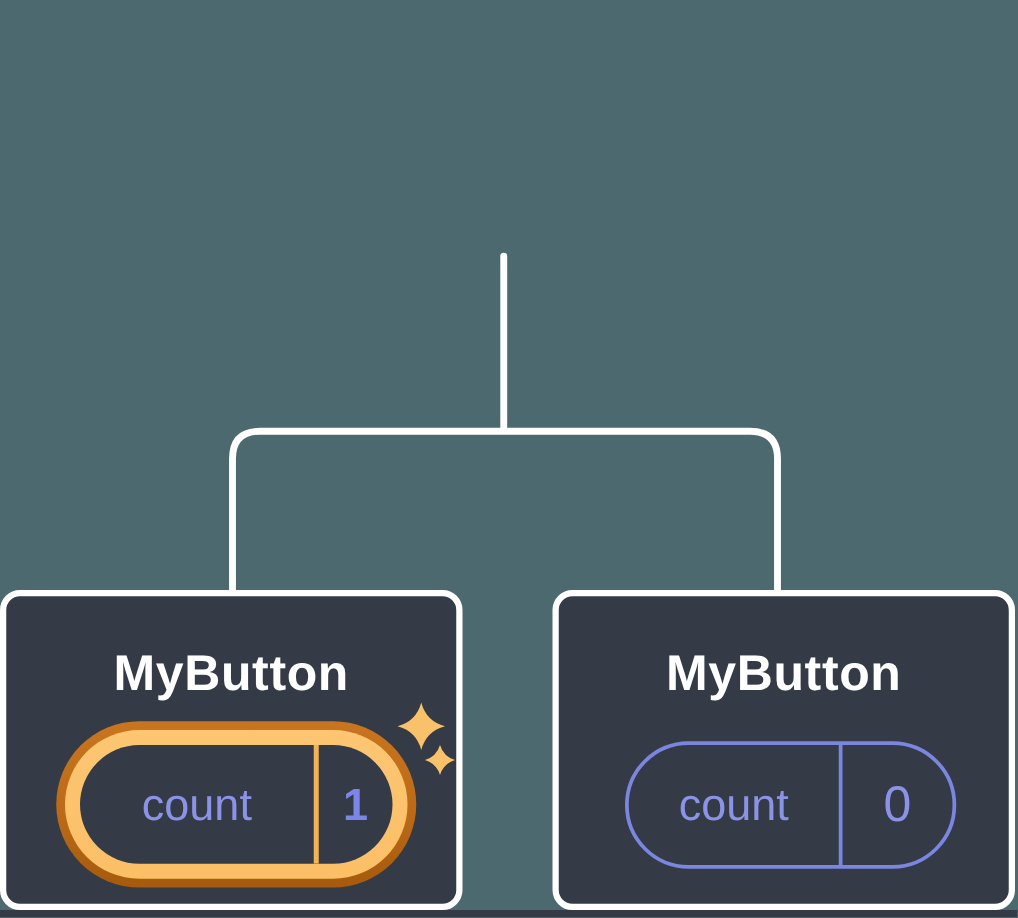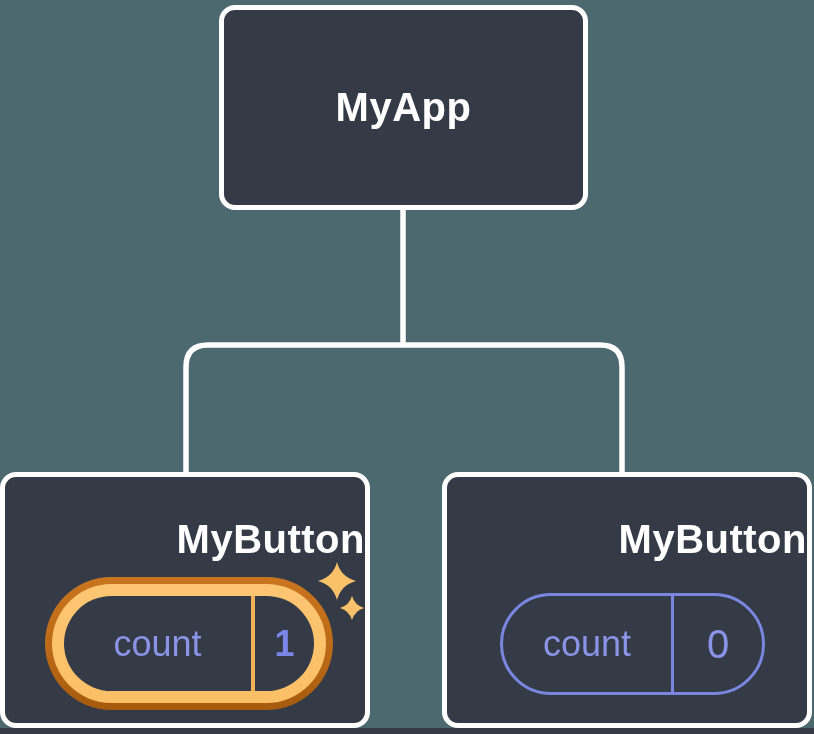--- a/index.html
+++ b/index.html
@@ -32,21 +32,21 @@
   .node-child-right { left:442px; top:472px; width:370px; height:256px; }
   .node-title {
     color:#ffffff;
     font-size:40px;
     font-weight:600;
     letter-spacing:0.5px;
     white-space:nowrap;
   }
   .child-title {
     position:absolute; left:0; top:40px; width:100%;
-    text-align:right;
+    text-align:center;
   }
   
   .pill-glow {
     position:absolute; left:40px; top:100px;
     width:288px; height:133px;
     border-radius:67px;
     background:linear-gradient(180deg, #c9751f 0%, #bc6a17 55%, #a55a0d 100%);
     padding:7px;
   }
   .pill-band {
@@ -102,23 +102,20 @@
 
 <div class="canvas">
 
   <div class="bottom-strip"></div>
 
   <svg class="connectors" viewBox="0 0 814 734" fill="none">
     <path d="M403 205 L403 344" stroke="#ffffff" stroke-width="5.5" stroke-linecap="round"></path>
     <path d="M186 476 L186 367 Q186 345 208 345 L600 345 Q622 345 622 367 L622 476" stroke="#ffffff" stroke-width="5.5" stroke-linecap="round"></path>
   </svg>
 
-  <div class="node node-root">
-    <span class="node-title">MyApp</span>
-  </div>
 
   <div class="node node-child-left">
     <div class="node-title child-title">MyButton</div>
     <div class="pill-glow">
       <div class="pill-band">
         <div class="pill-core">
           <div class="pill-key">count</div>
           <div class="pill-val">1</div>
         </div>
       </div>

